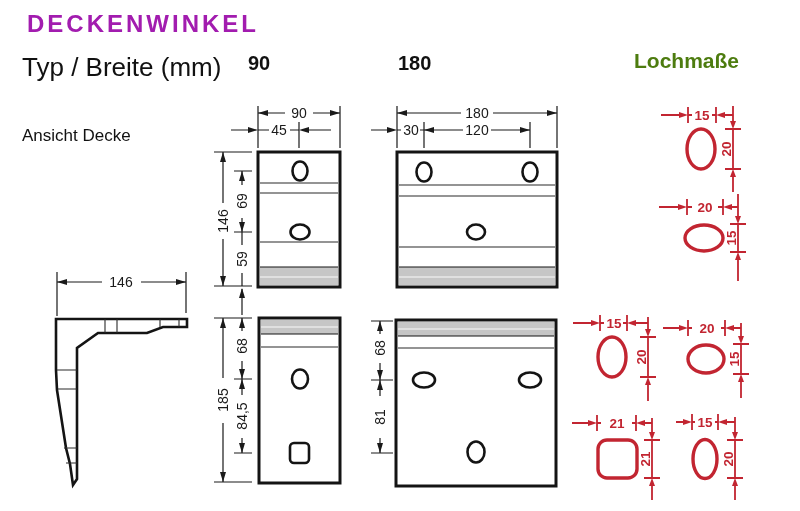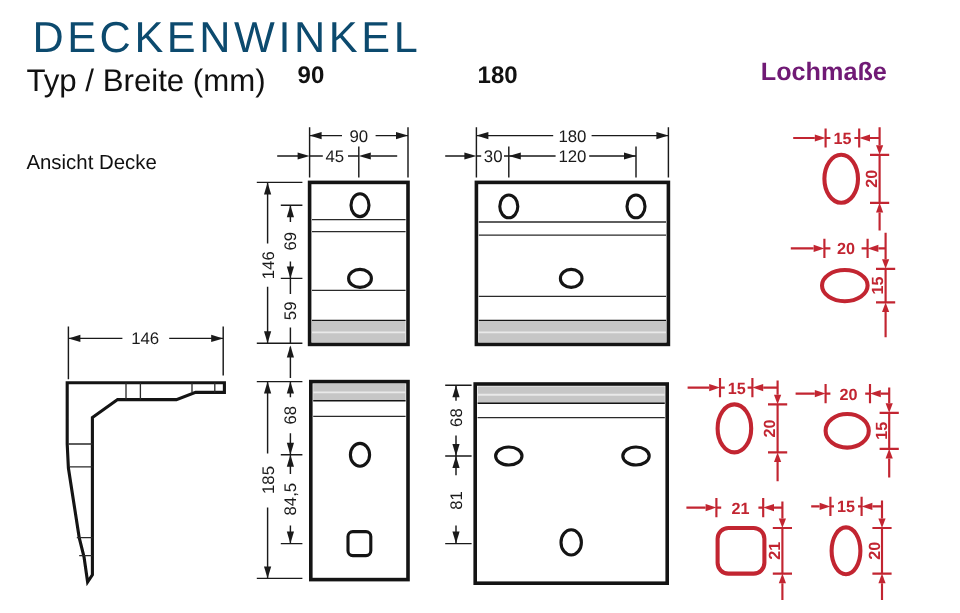--- a/index.html
+++ b/index.html
@@ -1,23 +1,23 @@
 <!DOCTYPE html>
 <html><head>
 <meta charset="utf-8">
 <style>
   html,body{margin:0;padding:0;background:#ffffff;}
   #stage{position:relative;width:800px;height:511px;background:#ffffff;overflow:hidden;
          font-family:"Liberation Sans",sans-serif;}
-  .hdr-title{position:absolute;left:27px;top:10px;font-size:36px;font-weight:400;
-             letter-spacing:3px;color:#0c4a6e;}
+  .hdr-title{position:absolute;left:27px;top:10px;font-size:24px;font-weight:700;
+             letter-spacing:3px;color:#a21caf;}
   .hdr-sub{position:absolute;left:22px;top:52px;font-size:26px;font-weight:400;color:#111;}
   .col-90{position:absolute;left:248px;top:52px;font-size:20px;font-weight:700;color:#111;}
   .col-180{position:absolute;left:398px;top:52px;font-size:20px;font-weight:700;color:#111;}
-  .lochmasse{position:absolute;left:634px;top:49px;font-size:21px;font-weight:700;color:#701a75;}
+  .lochmasse{position:absolute;left:634px;top:49px;font-size:21px;font-weight:700;color:#4d7c0f;}
   .ansicht{position:absolute;left:22px;top:126px;font-size:17px;font-weight:400;color:#111;}
   svg{position:absolute;left:0;top:0;}
   .dim{stroke:#1a1a1a;stroke-width:1.2;fill:none;}
   .thin{stroke:#2a2a2a;stroke-width:1.1;fill:none;}
   .thick{stroke:#141414;stroke-width:3;fill:#ffffff;}
   .med{stroke:#141414;stroke-width:2.6;fill:#ffffff;}
   .hole{stroke:#141414;stroke-width:2.6;fill:#ffffff;}
   .arr{fill:#1a1a1a;stroke:none;}
   .band{fill:#c6c6c6;stroke:none;}
   .bandline{stroke:#e9e9e9;stroke-width:1.6;fill:none;}

